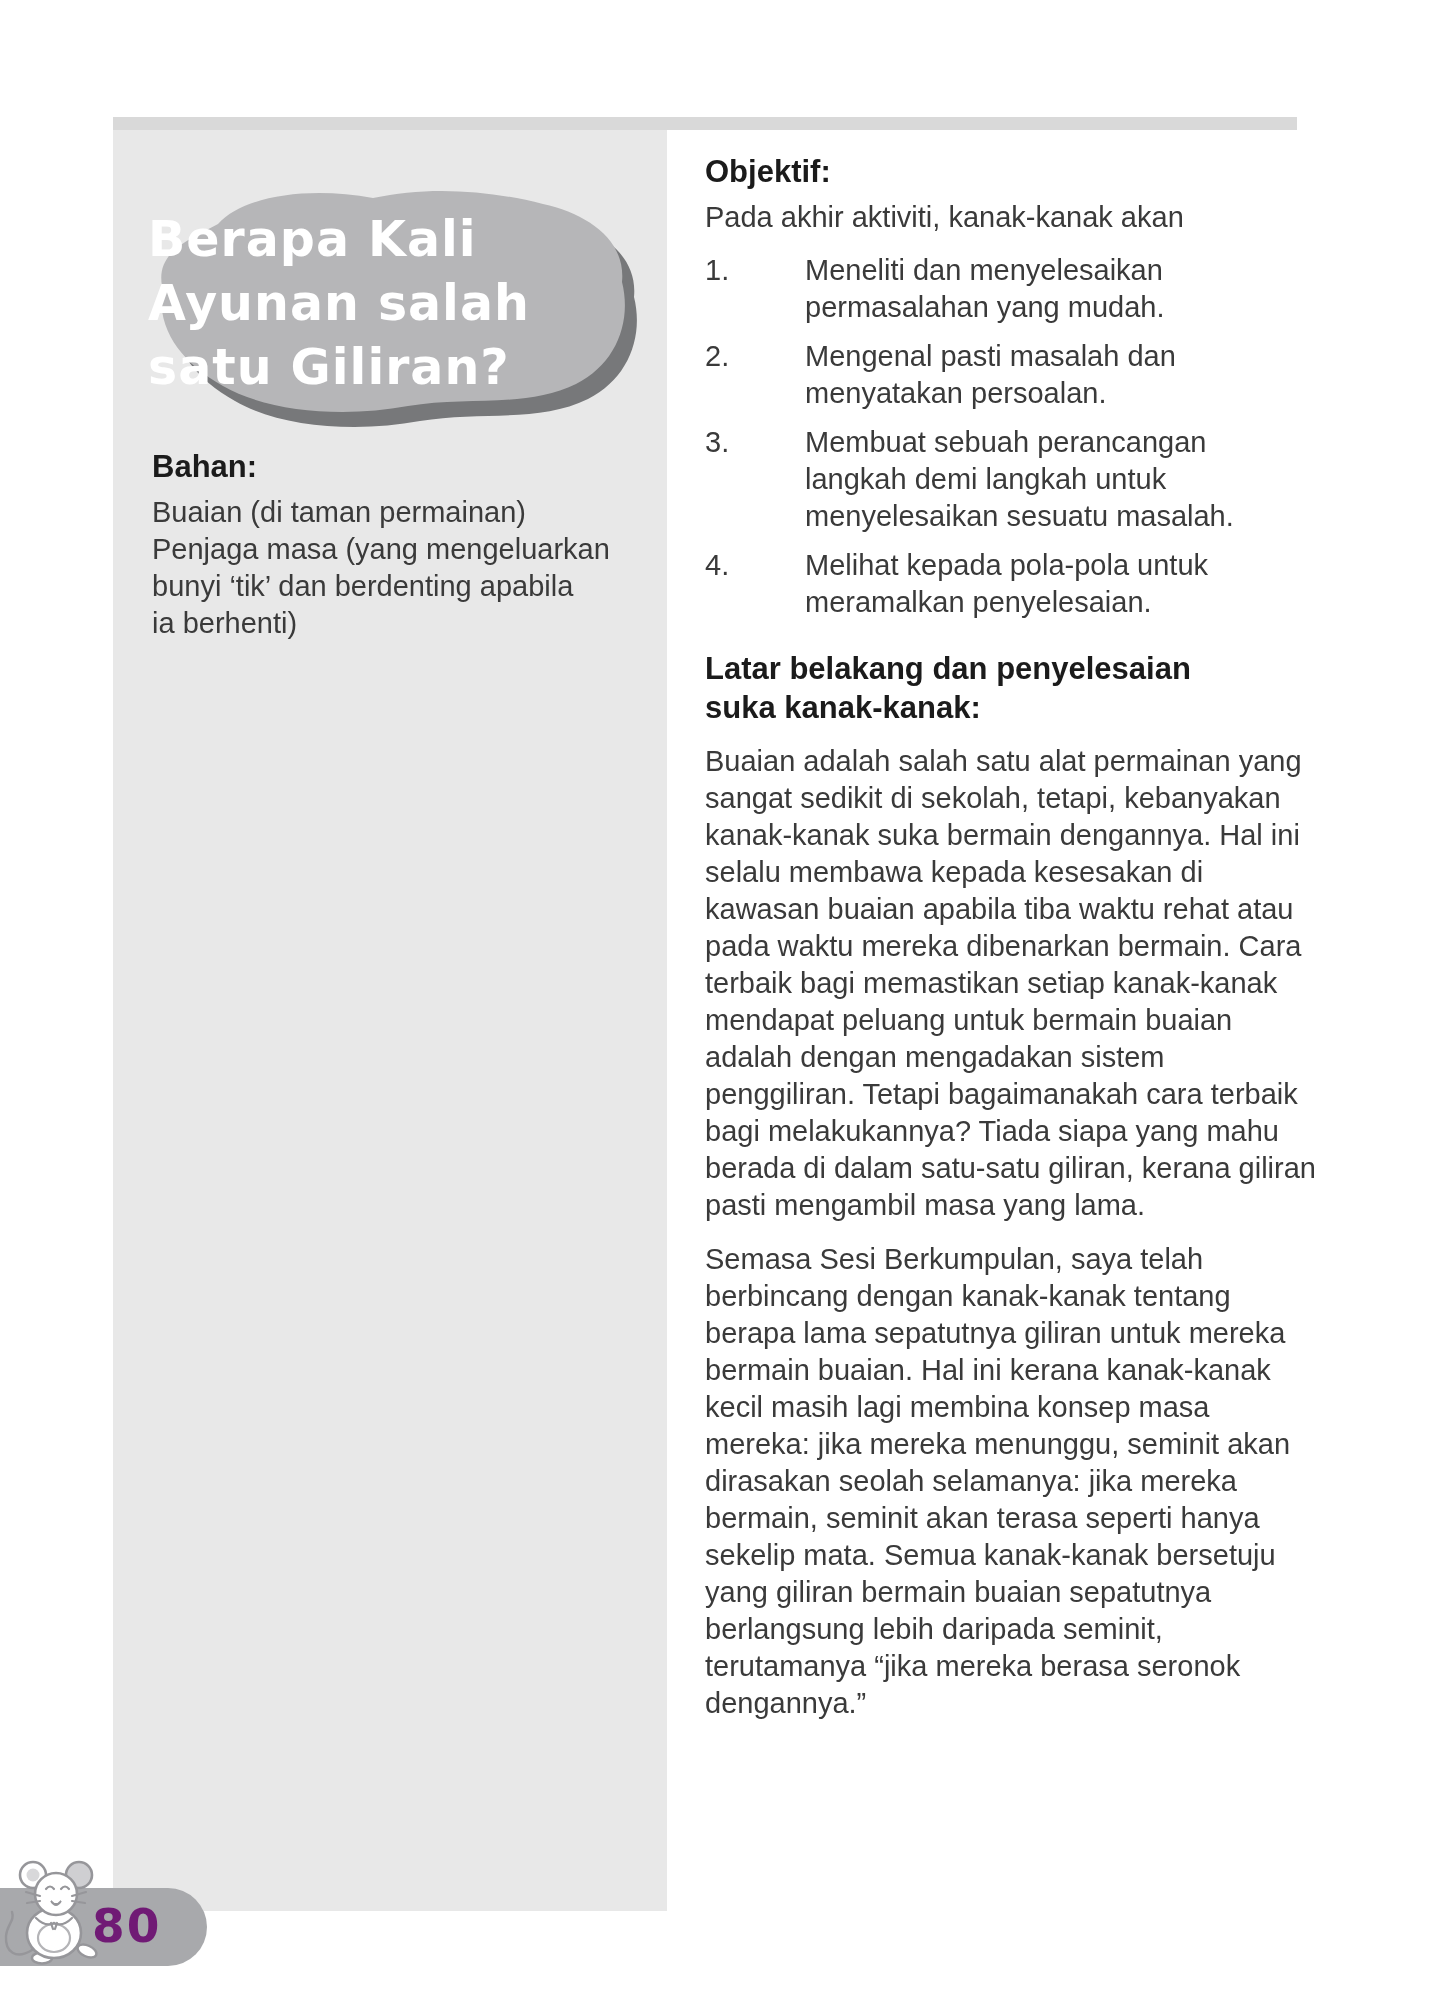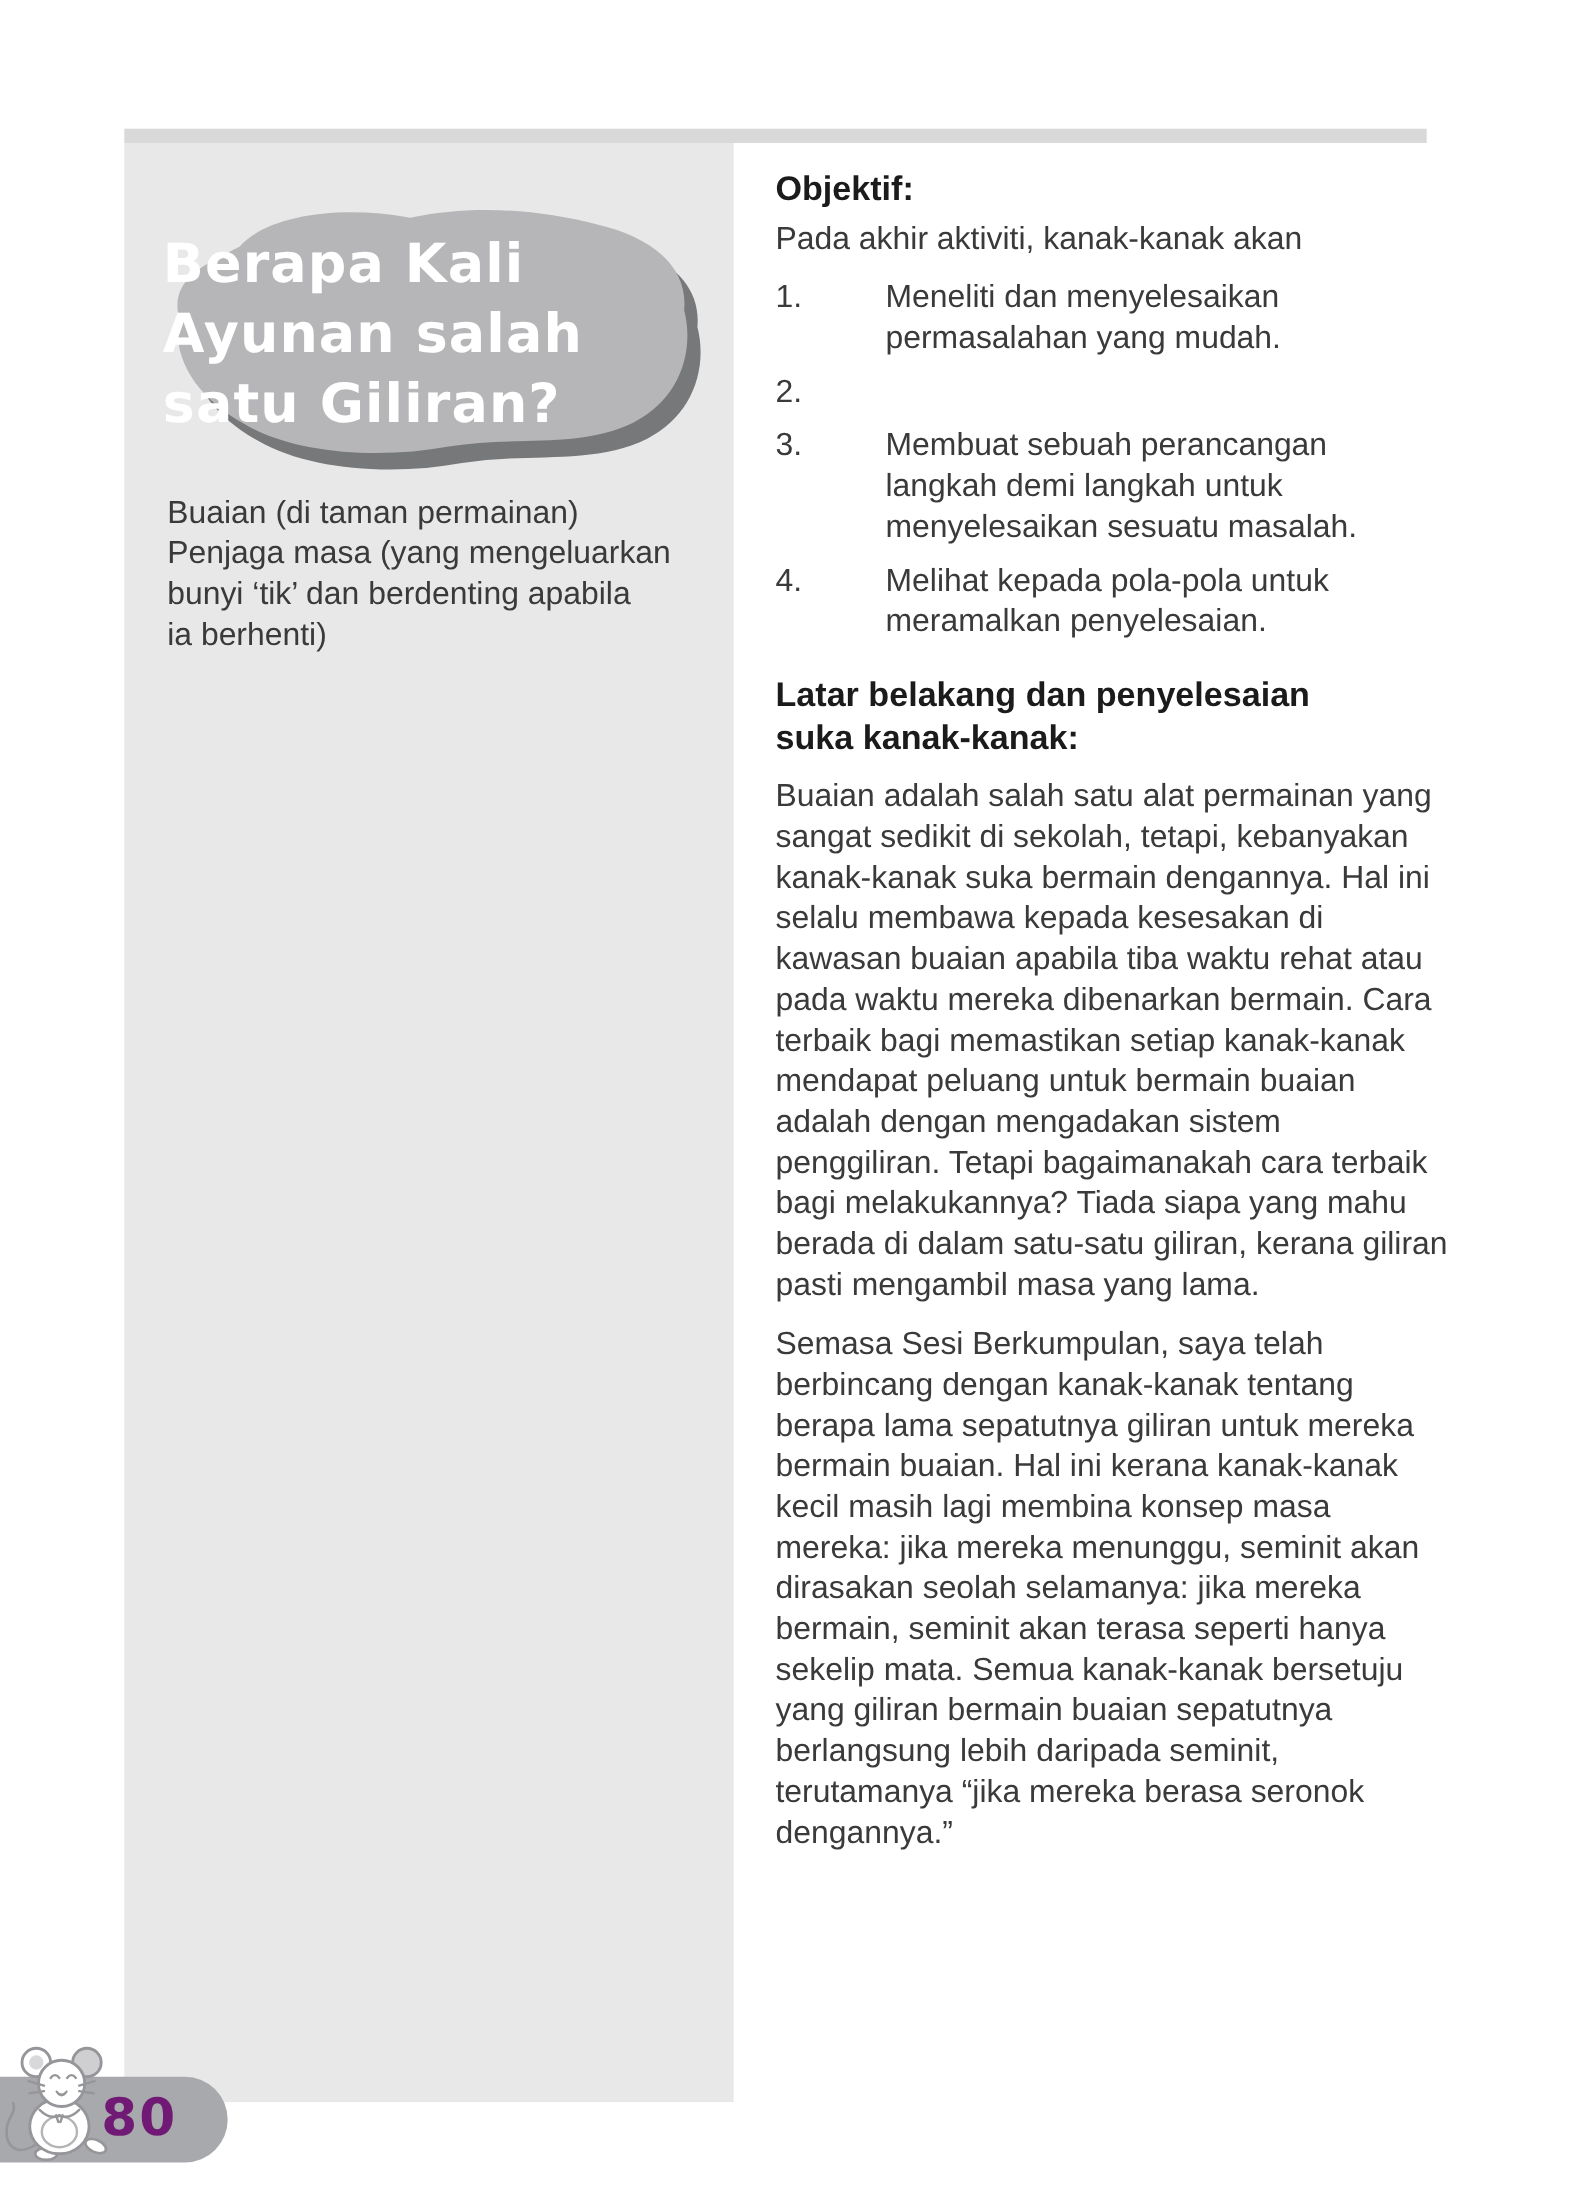--- a/index.html
+++ b/index.html
@@ -120,20 +120,21 @@
       </svg>
       <div class="title-text">
 
       <div class="title-line">Berapa Kali</div>
           <div class="title-line">Ayunan salah</div>
           <div class="title-line">satu Giliran?</div>
         </div>
     </div>
 
     <div class="materials">
+      <div class="section-heading">Bahan:</div>
       <div>
 
       <div class="body-line">Buaian (di taman permainan)</div>
           <div class="body-line">Penjaga masa (yang mengeluarkan</div>
           <div class="body-line">bunyi ‘tik’ dan berdenting apabila</div>
           <div class="body-line">ia berhenti)</div>
         </div>
     </div>
 
   </div>
@@ -153,20 +154,25 @@
           <div class="obj-number">1.</div>
           <div class="obj-lines">
 
           <div class="body-line">Meneliti dan menyelesaikan</div>
             <div class="body-line">permasalahan yang mudah.</div>
           </div>
         </div>
 
         <div class="obj-item">
           <div class="obj-number">2.</div>
+          <div class="obj-lines">
+
+          <div class="body-line">Mengenal pasti masalah dan</div>
+            <div class="body-line">menyatakan persoalan.</div>
+          </div>
         </div>
 
         <div class="obj-item">
           <div class="obj-number">3.</div>
           <div class="obj-lines">
 
           <div class="body-line">Membuat sebuah perancangan</div>
             <div class="body-line">langkah demi langkah untuk</div>
             <div class="body-line">menyelesaikan sesuatu masalah.</div>
           </div>

